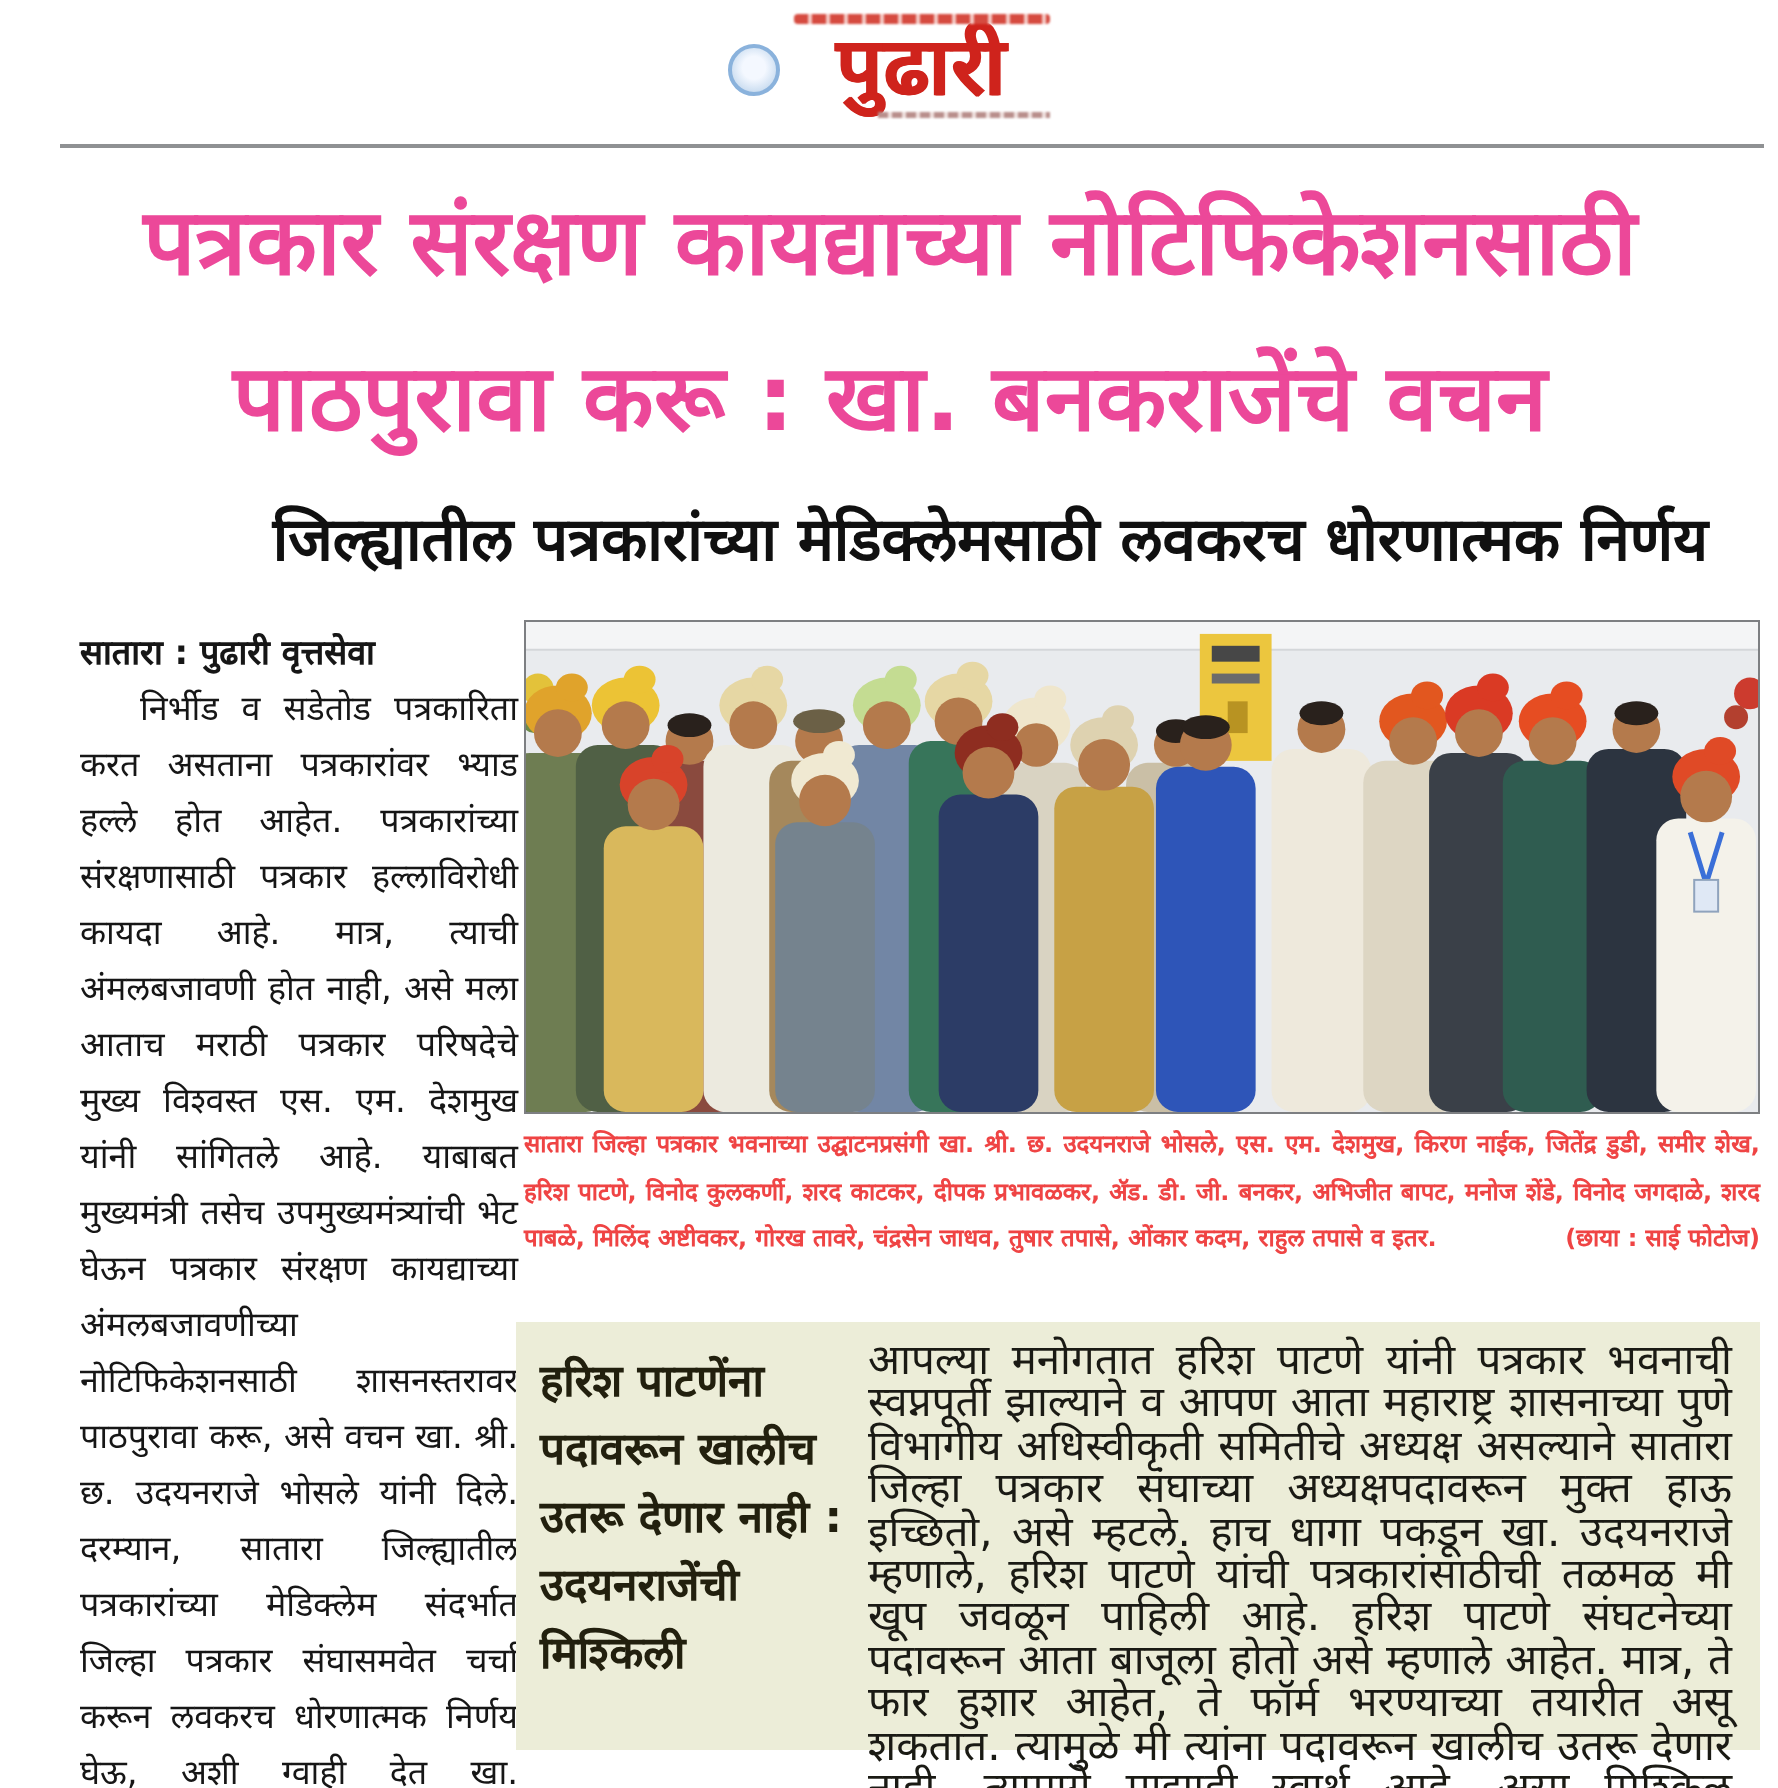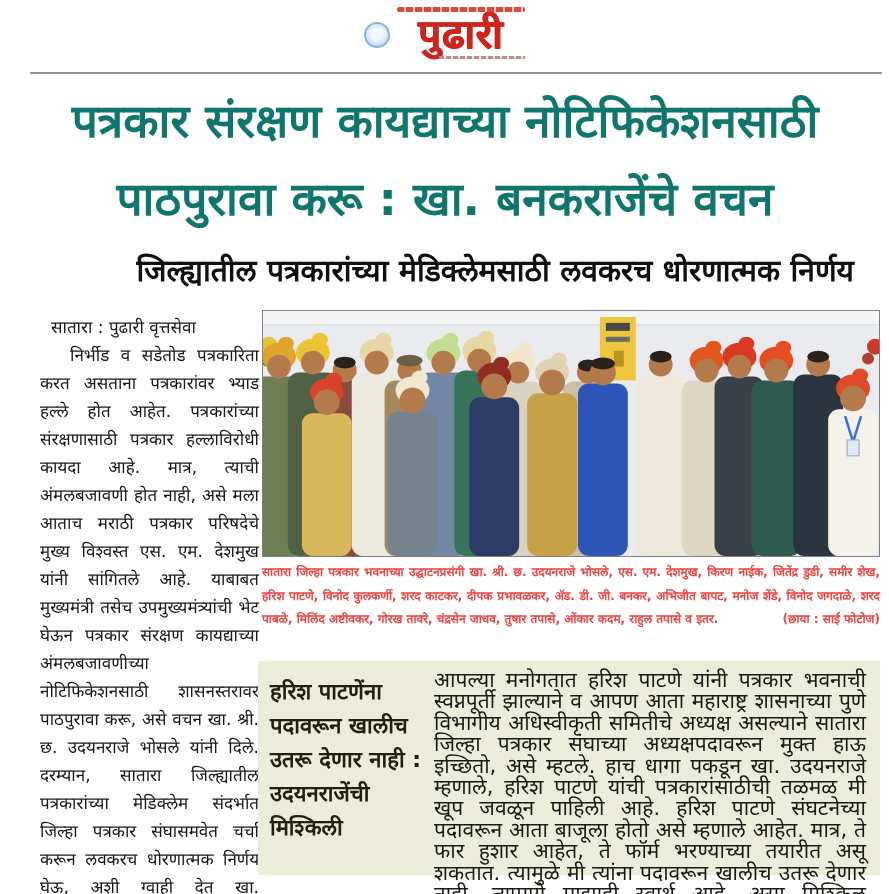--- a/index.html
+++ b/index.html
@@ -20,28 +20,28 @@
   .logo-text { font-size:40px; font-weight:900; color:#cf231c; line-height:40px;
                letter-spacing:1px; text-shadow:0.6px 0 0 #cf231c, -0.6px 0 0 #cf231c; }
   .subline-bar { width:86px; height:3px; margin:2px 0 0 38px; align-self:flex-end;
                  background:repeating-linear-gradient(90deg,#b98f8c 0 5px,#efe0de 5px 7px);
                  filter:blur(0.5px); }
 
   .top-rule { position:absolute; top:72px; left:30px; width:852px; height:2px; background:#8f9193; }
 
   
   .headline { position:absolute; top:82px; left:36px; width:818px; text-align:center;
-              font-weight:800; color:#0f766e; font-size:46px; line-height:78px; }
+              font-weight:800; color:#ec4899; font-size:46px; line-height:78px; }
   .subheadline { position:absolute; top:247px; left:36px; width:818px; text-align:right;
                  font-weight:800; color:#101010; font-size:30px; line-height:48px; }
 
   
   .left-col { position:absolute; top:313px; left:40px; width:219px;
               font-size:17px; line-height:28px; text-align:justify; color:#161616; }
-  .dateline { font-weight:400; text-align:left;margin-left:11px; }
+  .dateline { font-weight:700; text-align:left; }
   .lead-par { text-indent:30px; }
 
   
   .photo-frame { position:absolute; top:310px; left:262px; width:618px; height:247px;
                  border:1px solid #7d7f82; background:#e9ebed; }
   .photo-frame svg { display:block; width:100%; height:100%; }
 
   
   .photo-caption { position:absolute; top:561px; left:262px; width:618px;
                    font-size:12px; font-weight:700; line-height:23.5px; color:#ef4444;

